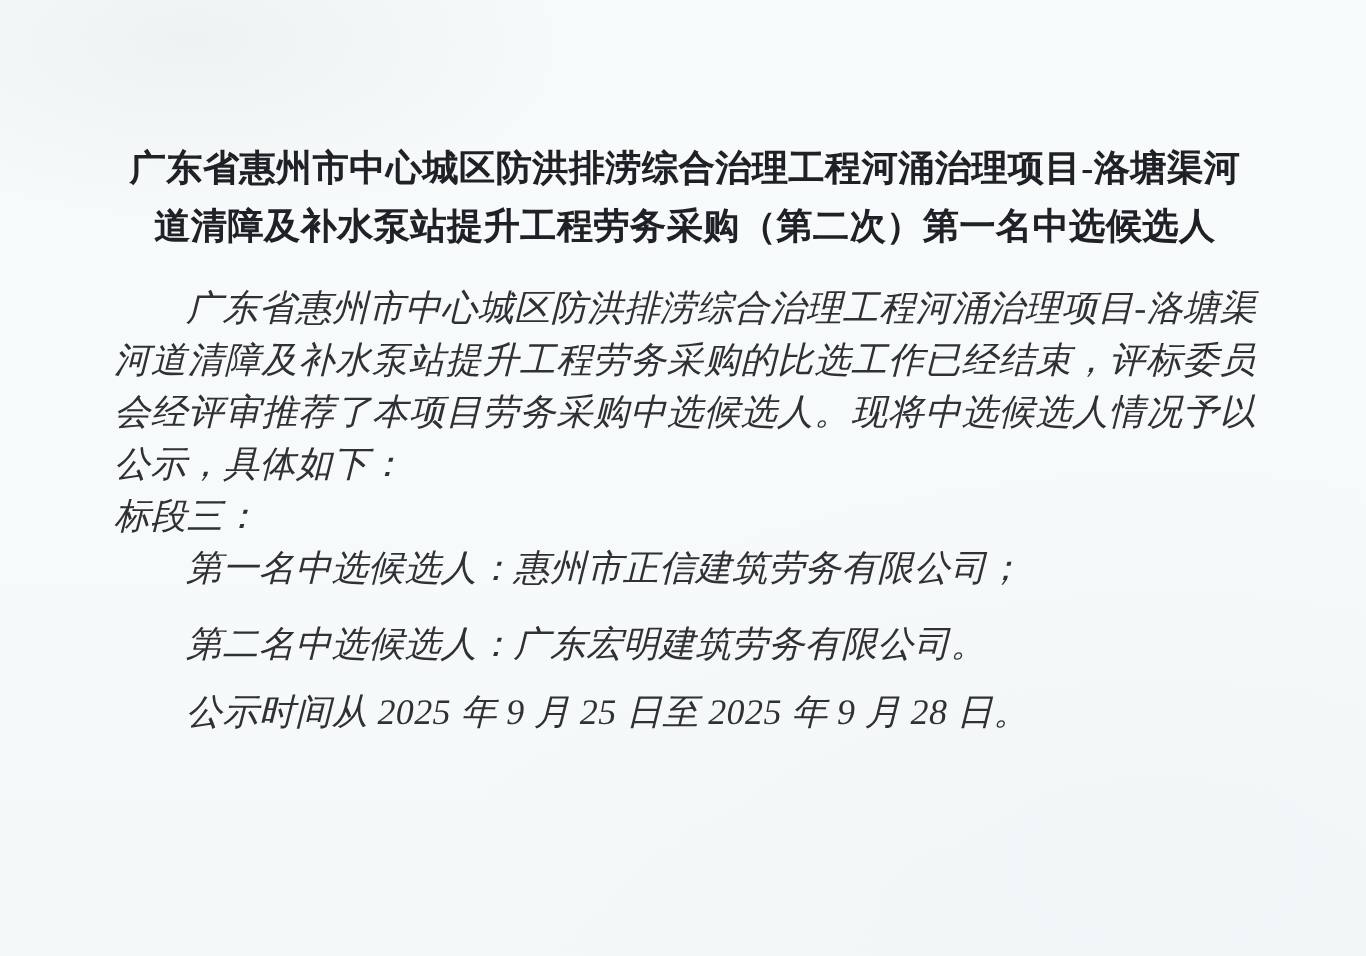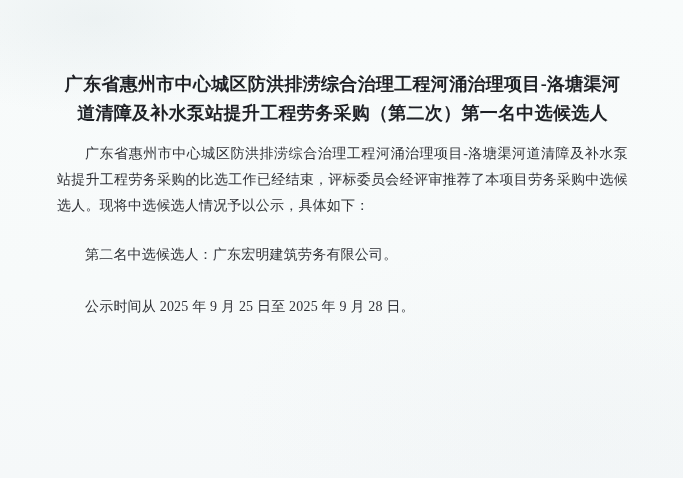--- a/index.html
+++ b/index.html
@@ -28,44 +28,47 @@
     font-size: 18px;
     line-height: 29px;
     font-weight: 700;
     text-align: center;
     color: #1f2126;
     letter-spacing: 0.3px;
   }
   .title-line { display: block; }
   .para {
     margin: 0;
-    font-size: 14px;
+    font-size: 18px;
     line-height: 26px;
     text-align: justify;
     letter-spacing: 0.2px;
     color: #2f3136;
+    font-style: italic;
   }
   .indent { text-indent: 2em; }
-  .gap-sm { margin-top: 23px; }
-  .gap-md { margin-top: 26px; }
+  .gap-sm { margin-top: 12px; }
+  .gap-md { margin-top: 8px; }
 </style>
 </head>
 <body>
 
 <div class="page">
   <div class="doc">
 
     <h1 class="title">
       <span class="title-line">广东省惠州市中心城区防洪排涝综合治理工程河涌治理项目-洛塘渠河</span>
       <span class="title-line">道清障及补水泵站提升工程劳务采购（第二次）第一名中选候选人</span>
     </h1>
 
     <p class="para indent">广东省惠州市中心城区防洪排涝综合治理工程河涌治理项目-洛塘渠河道清障及补水泵站提升工程劳务采购的比选工作已经结束，评标委员会经评审推荐了本项目劳务采购中选候选人。现将中选候选人情况予以公示，具体如下：</p>
 
+    <p class="para">标段三：</p>
 
+    <p class="para indent">第一名中选候选人：惠州市正信建筑劳务有限公司；</p>
 
     <p class="para indent gap-sm">第二名中选候选人：广东宏明建筑劳务有限公司。</p>
 
     <p class="para indent gap-md">公示时间从 2025 年 9 月 25 日至 2025 年 9 月 28 日。</p>
 
 
   </div>
 </div>
 
 </body></html>

